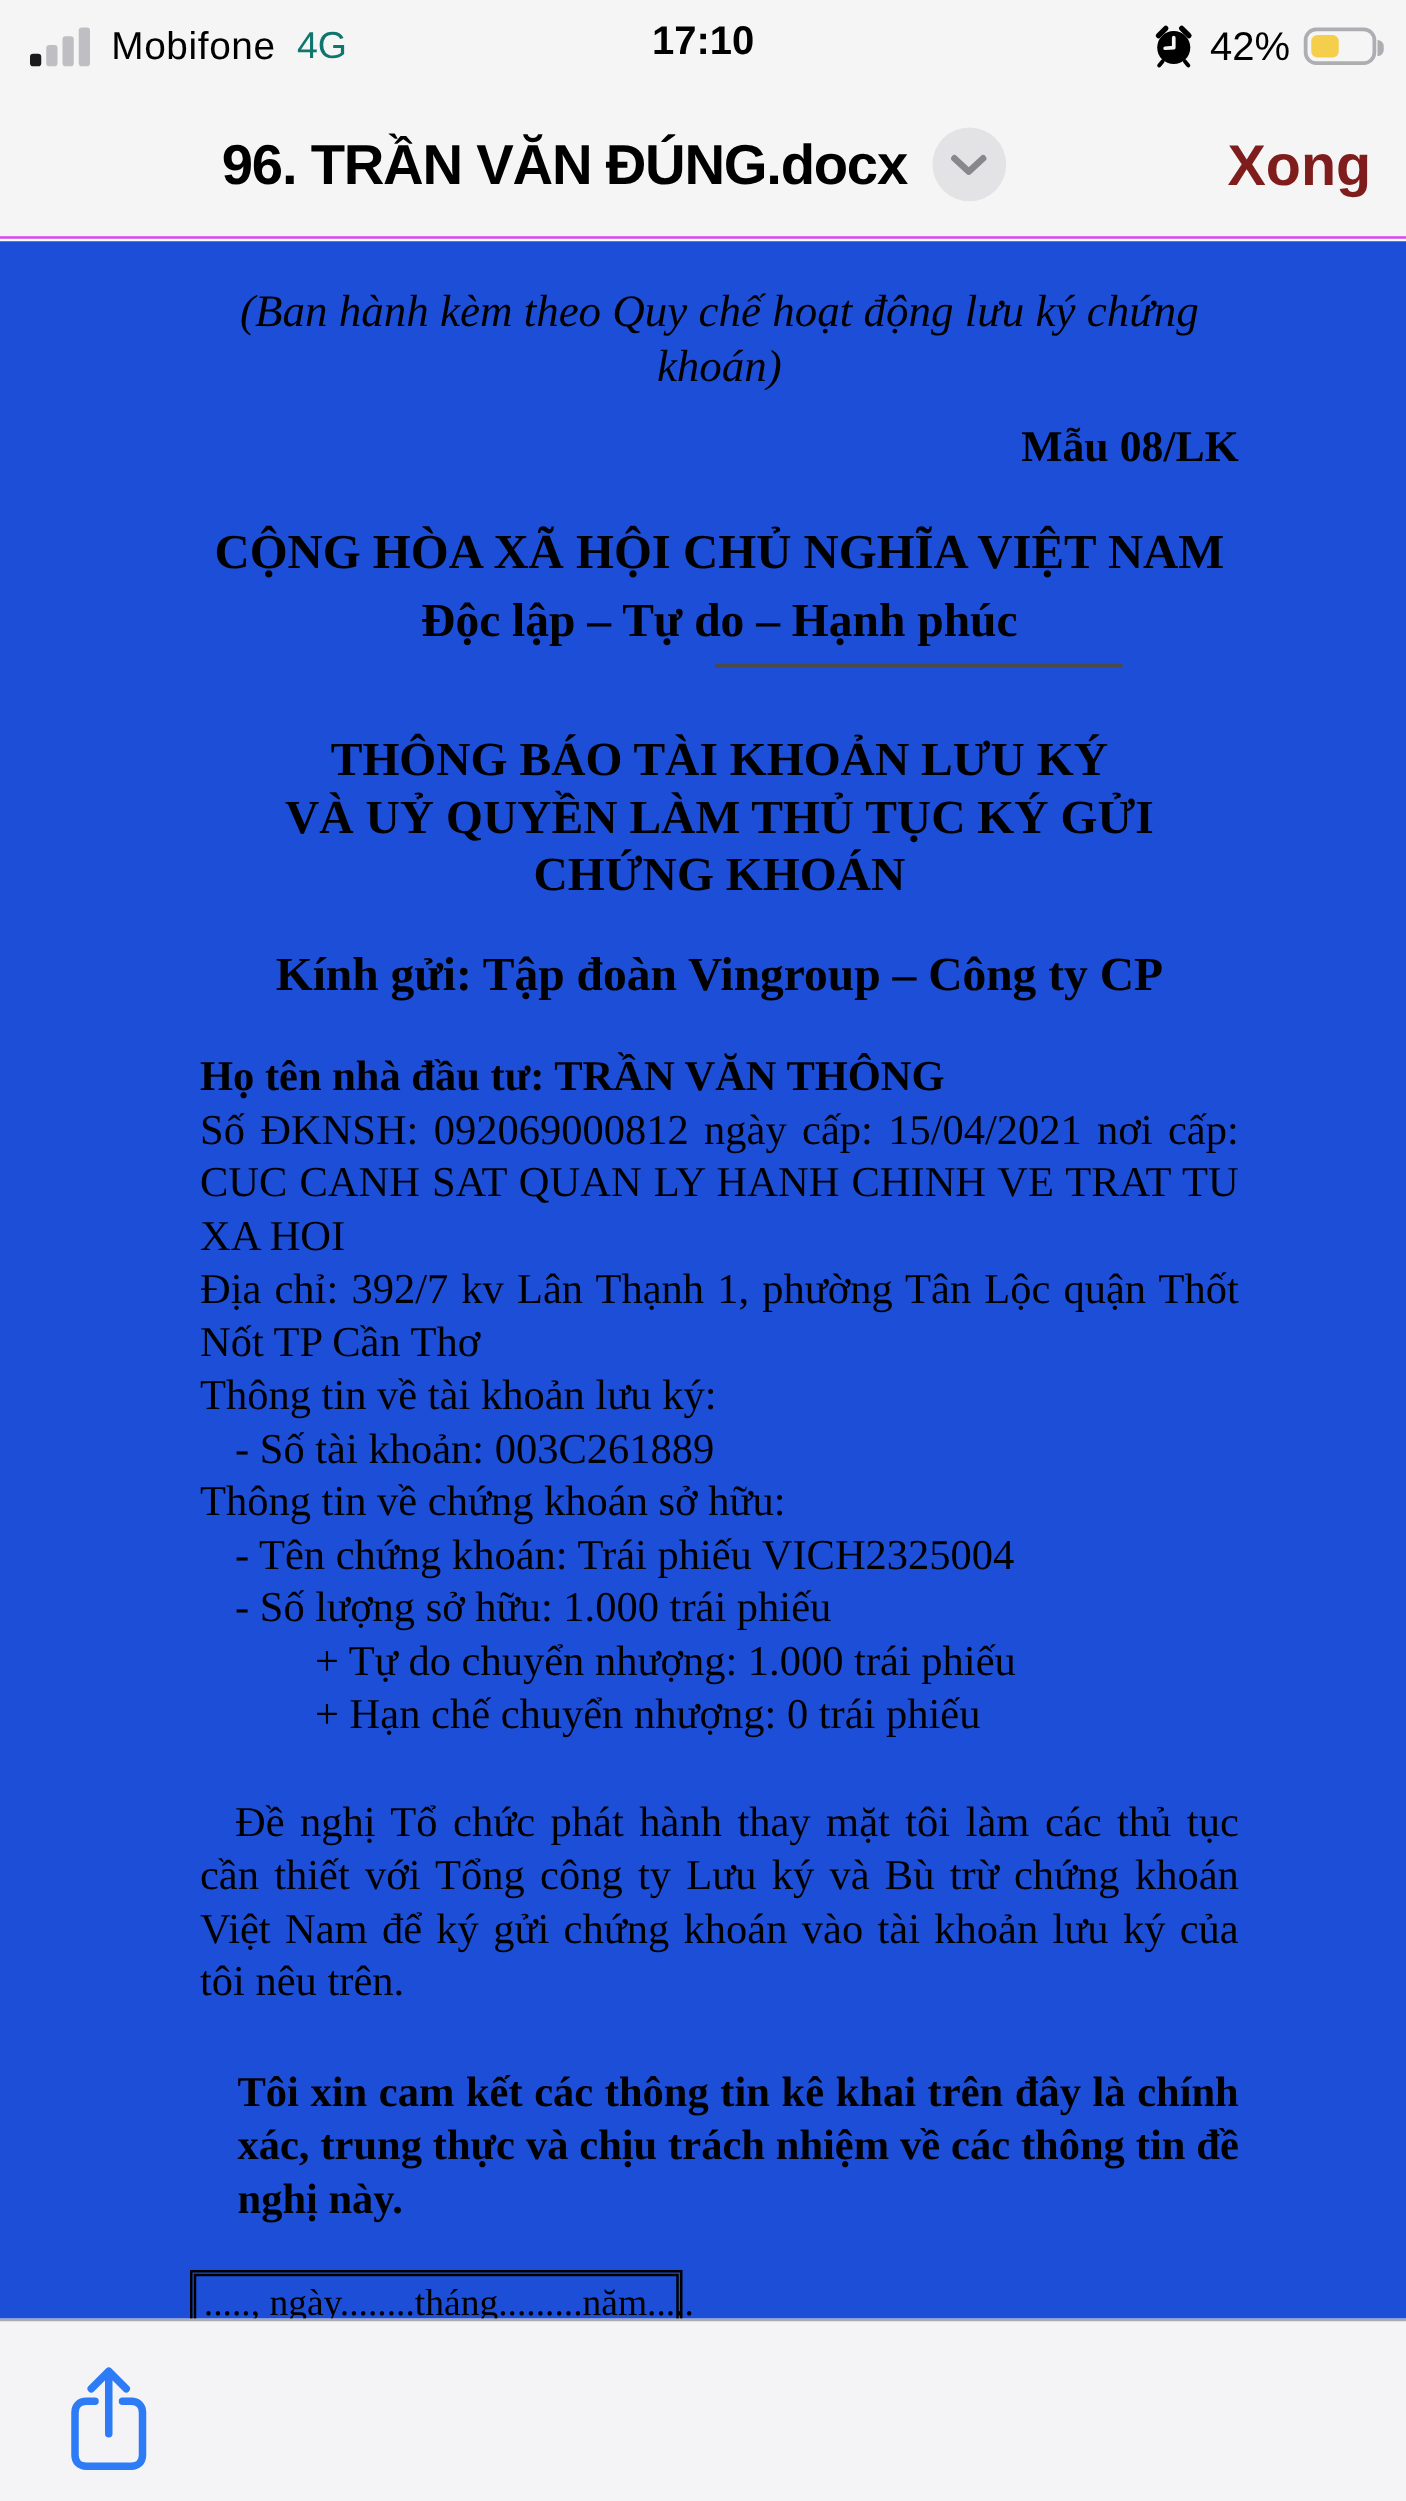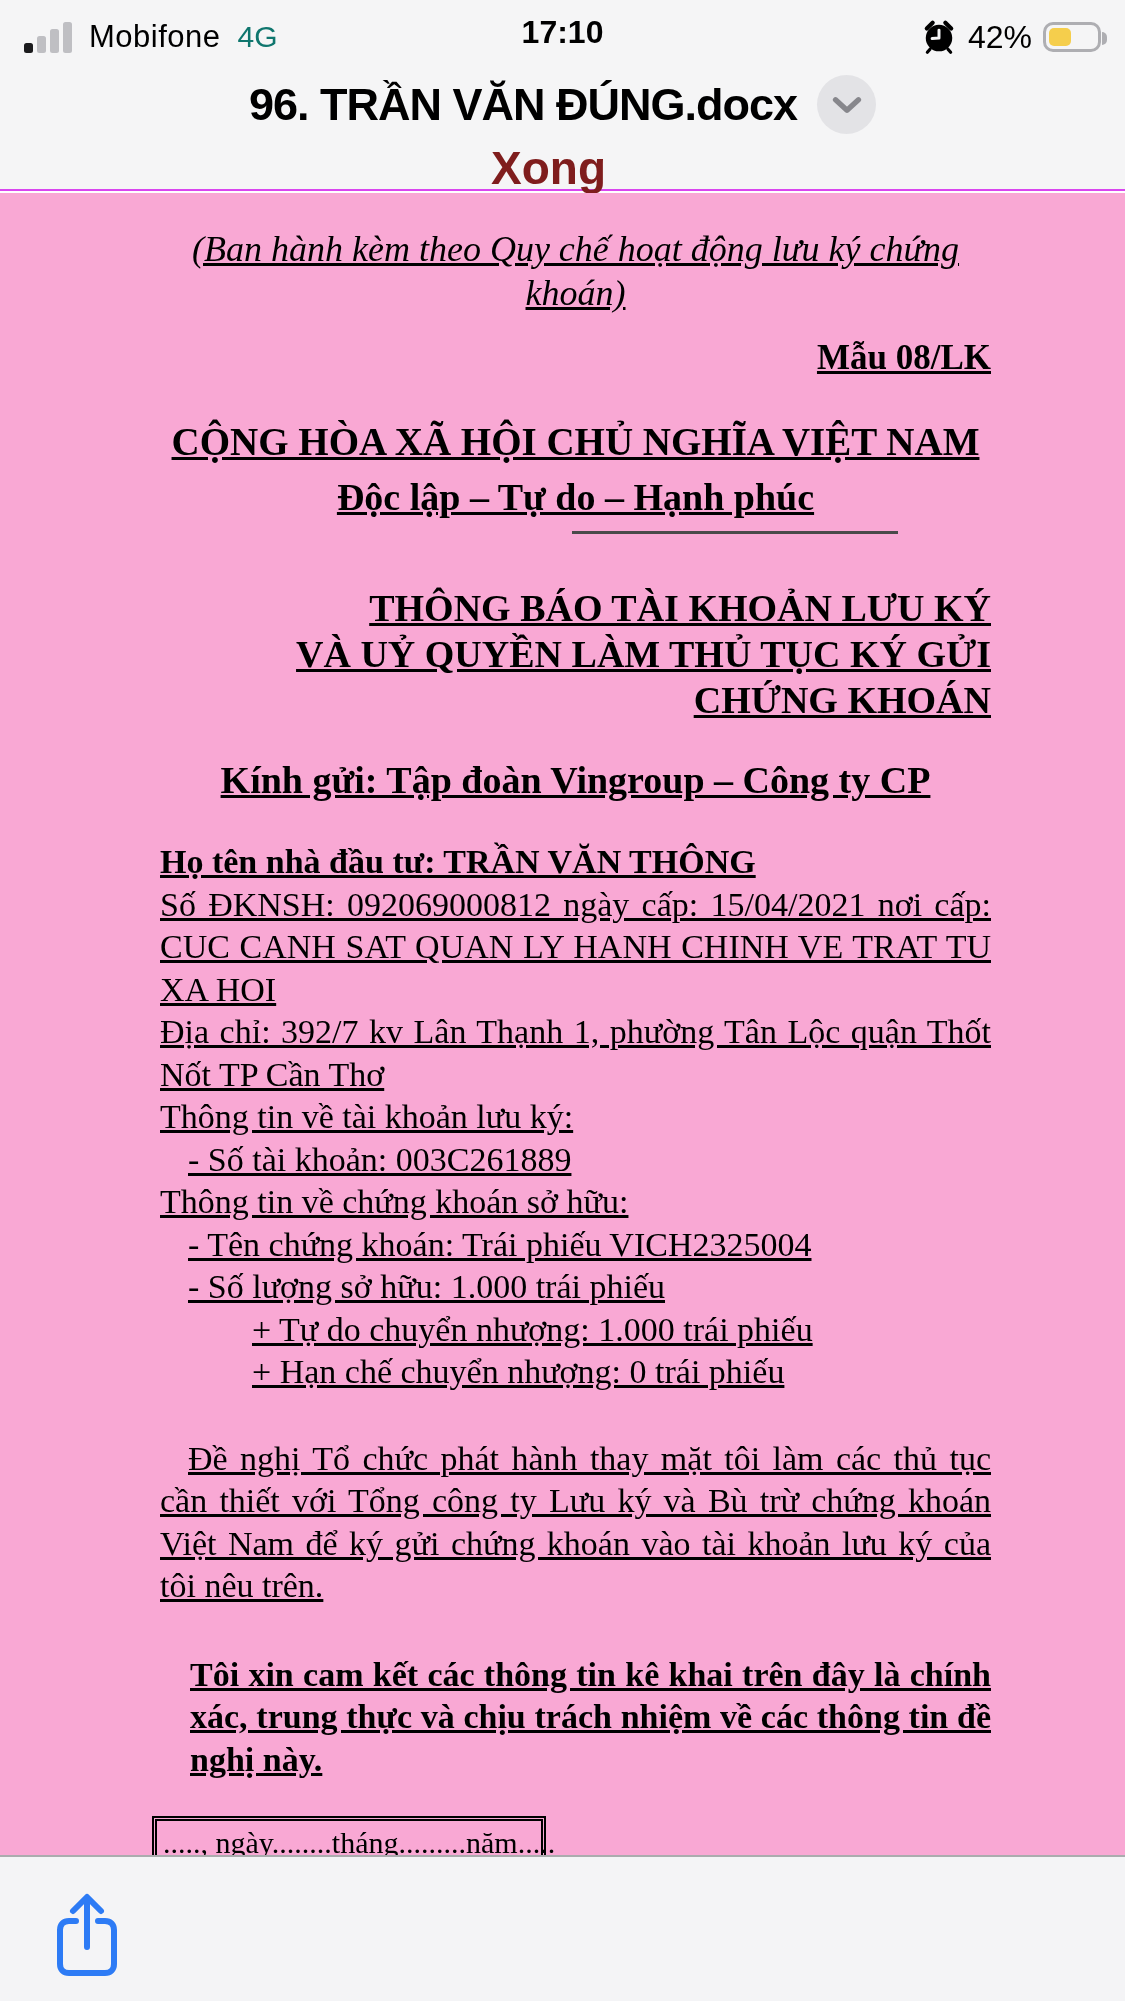--- a/index.html
+++ b/index.html
@@ -18,44 +18,44 @@
   .network{font-size:30px;margin-left:4px;color:#0f766e;}
   .sb-time{
     position:absolute;left:50%;transform:translateX(-50%);
     font-size:32px;font-weight:700;top:14px;
   }
   .sb-right{margin-left:auto;display:flex;align-items:center;gap:11px;}
   .batt-pct{font-size:32px;}
   .battery{width:58px;height:30px;border:3px solid #AEAEB2;border-radius:10px;position:relative;box-sizing:border-box;}
   .battery-fill{position:absolute;left:3px;top:3px;bottom:3px;width:22px;background:#F5CE4C;border-radius:5px;}
   .battery-nub{position:absolute;right:-9px;top:7px;width:5px;height:13px;background:#AEAEB2;border-radius:0 5px 5px 0;}
-  .nav-bar{height:127px;display:flex;align-items:center;flex-direction:column;}
+  .nav-bar{height:127px;display:flex;align-items:center;}
   .title-wrap{flex:1;display:flex;align-items:center;justify-content:center;gap:20px;min-width:0;}
   .doc-title{font-size:45px;font-weight:700;letter-spacing:-1px;white-space:nowrap;}
   .chevron-btn{
     width:59px;height:59px;border-radius:50%;background:#E3E3E6;border:none;padding:0;
     display:flex;align-items:center;justify-content:center;cursor:pointer;flex:0 0 auto;
   }
   .done-btn{
     background:none;border:none;padding:0 28px 0 0;cursor:pointer;
     font-family:inherit;font-size:46px;font-weight:700;color:#7f1d1d;
   }
   
   .page{
-    position:absolute;top:193px;left:0;right:0;bottom:146px;background:#f9a8d4;
+    position:absolute;top:193px;left:0;right:0;bottom:146px;background:#1d4ed8;
     padding:34px 134px 0 160px;overflow:hidden;box-sizing:border-box;
-    font-family:"Liberation Serif","DejaVu Serif",serif;font-size:34px;line-height:42.5px;text-decoration:underline;
+    font-family:"Liberation Serif","DejaVu Serif",serif;font-size:34px;line-height:42.5px;
   }
   .page p{margin:0;}
   .note{font-style:italic;text-align:center;font-size:36px;line-height:44px;}
   .form-code{font-weight:700;text-align:right;font-size:35px;margin-top:22px !important;}
   .motto1{font-weight:700;text-align:center;font-size:39px;line-height:48px;margin-top:38px !important;}
   .motto2-wrap{font-weight:700;text-align:center;font-size:38px;line-height:47px;margin-top:8px;position:relative;}
   .motto-underline{position:absolute;left:412px;width:326px;height:3px;background:#4a4a4a;bottom:-13px;}
-  .doc-title-block{margin-top:64px;text-align:right;font-weight:700;font-size:38px;}
+  .doc-title-block{margin-top:64px;text-align:center;font-weight:700;font-size:38px;}
   .doc-title-block p{line-height:46px;}
   .recipient{font-weight:700;text-align:center;font-size:38px;margin-top:36px !important;}
   .body-block{margin-top:40px;}
   .bold{font-weight:700;}
   .just{text-align:justify;}
   .indent1{padding-left:28px;}
   .indent2{padding-left:92px;}
   .para{margin-top:44px !important;text-indent:28px;}
   .commit{margin-top:46px !important;margin-left:30px !important;font-weight:700;}
   .sign-box{

